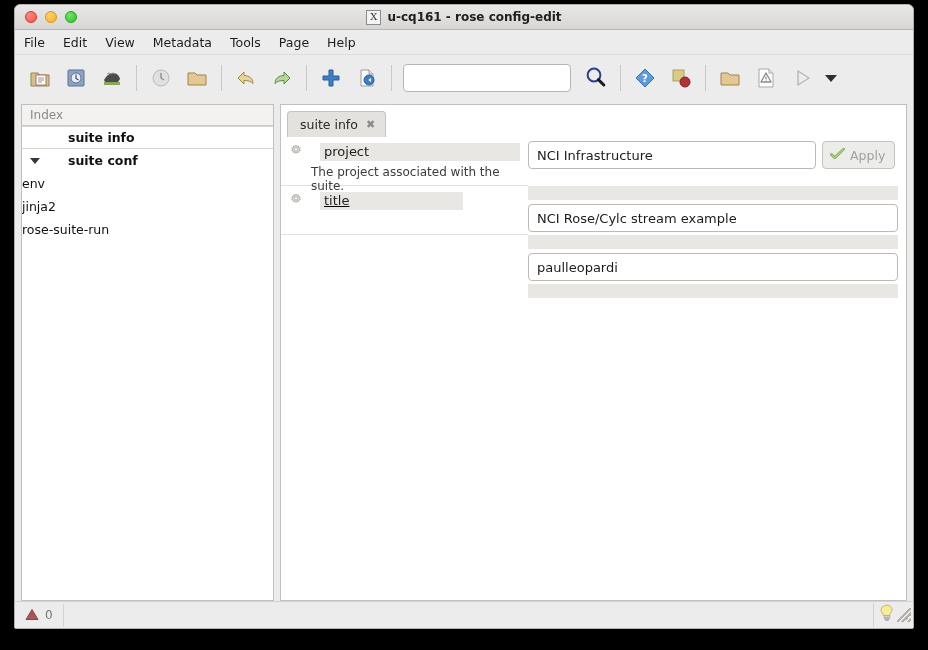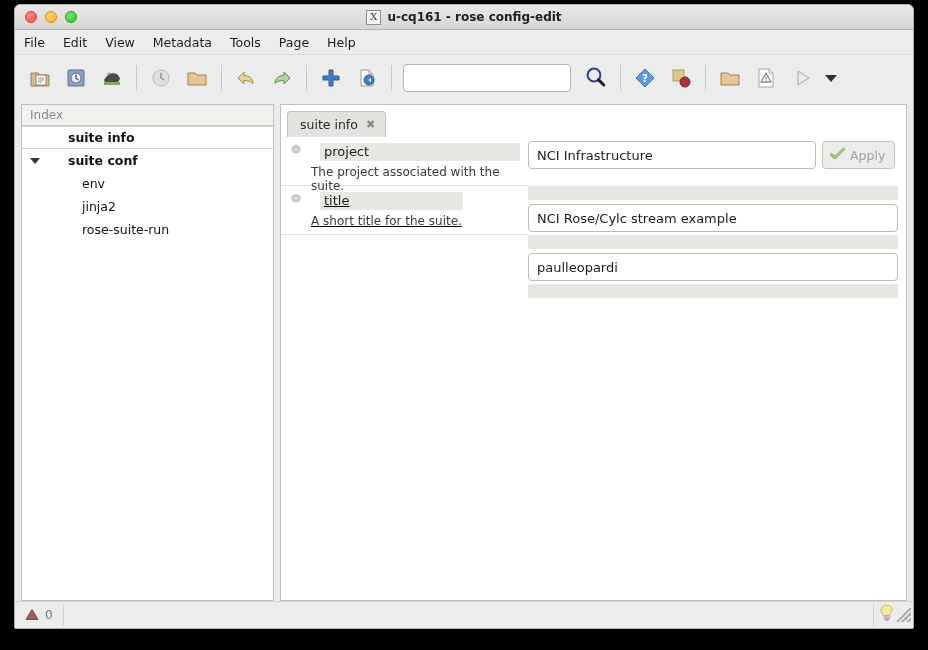--- a/index.html
+++ b/index.html
@@ -214,21 +214,21 @@
   }
   .tri-down {
     width: 0; height: 0;
     border-left: 5px solid transparent;
     border-right: 5px solid transparent;
     border-top: 6px solid #33373b;
   }
   .tree-label { }
   .tree-label.bold { font-weight: bold; }
   .ind-0 { padding-left: 42px; }
-  .ind-1 { padding-left: 60px; }
+  .ind-1 { }
 
   
   .tabbar {
     height: 32px;
     flex: 0 0 32px;
     background: #ffffff;
     display: flex;
     align-items: flex-end;
     padding-left: 6px;
     position: relative;
@@ -608,21 +608,20 @@
           <div class="frow-left h2">
             <div class="fkey">
               <span>
                 <svg width="14" height="14" viewBox="0 0 16 16">
                   <path d="M8 1.2l1 1.4 1.7-.4.4 1.7 1.7.5-.8 1.5.9 1.5-1.6.6-.3 1.7-1.7-.3L8 11l-1.3-1.6-1.7.3-.3-1.7-1.6-.6.9-1.5-.8-1.5 1.7-.5.4-1.7 1.7.4z" fill="#dedad4" stroke="#a9a59f" stroke-width="0.9" stroke-linejoin="round"></path>
                   <circle cx="8" cy="6.2" r="1.9" fill="#ffffff" stroke="#a9a59f" stroke-width="0.9"></circle>
                 </svg>
               </span>
               <span class="fkey-label" style="width:143px">title</span>
             </div>
-            <div class="fhelp">A short title for the suite.</div>
           </div>
 
         </div>
 
         <div class="form-right">
 
           <div class="frow-right">
             <input class="fval" style="flex: 0 0 288px;" value="NCI Infrastructure">
             <div class="apply-btn">
               <span>

